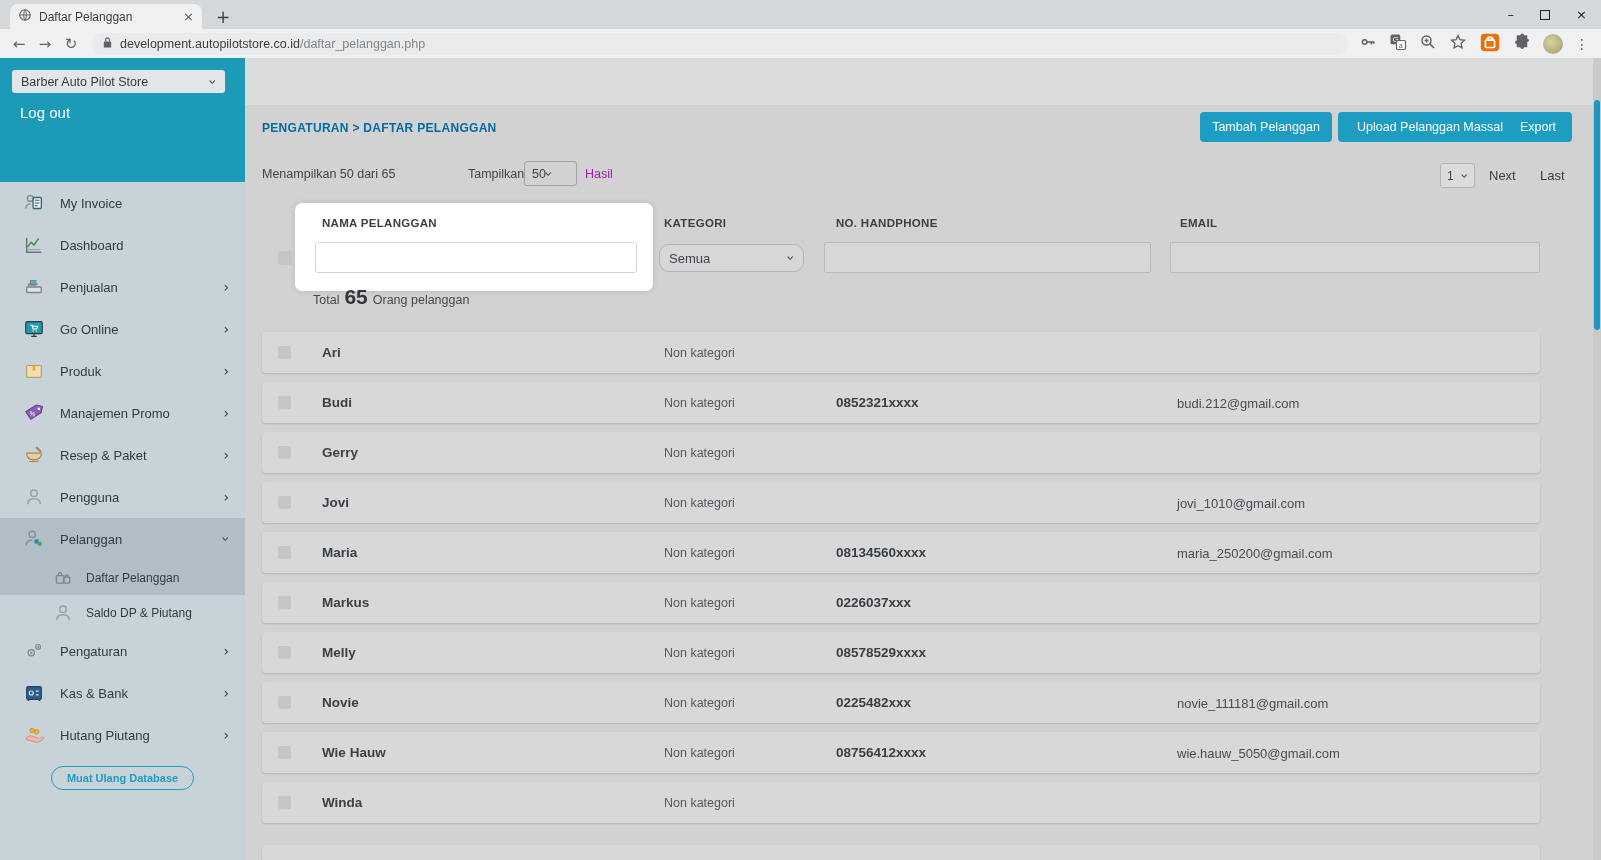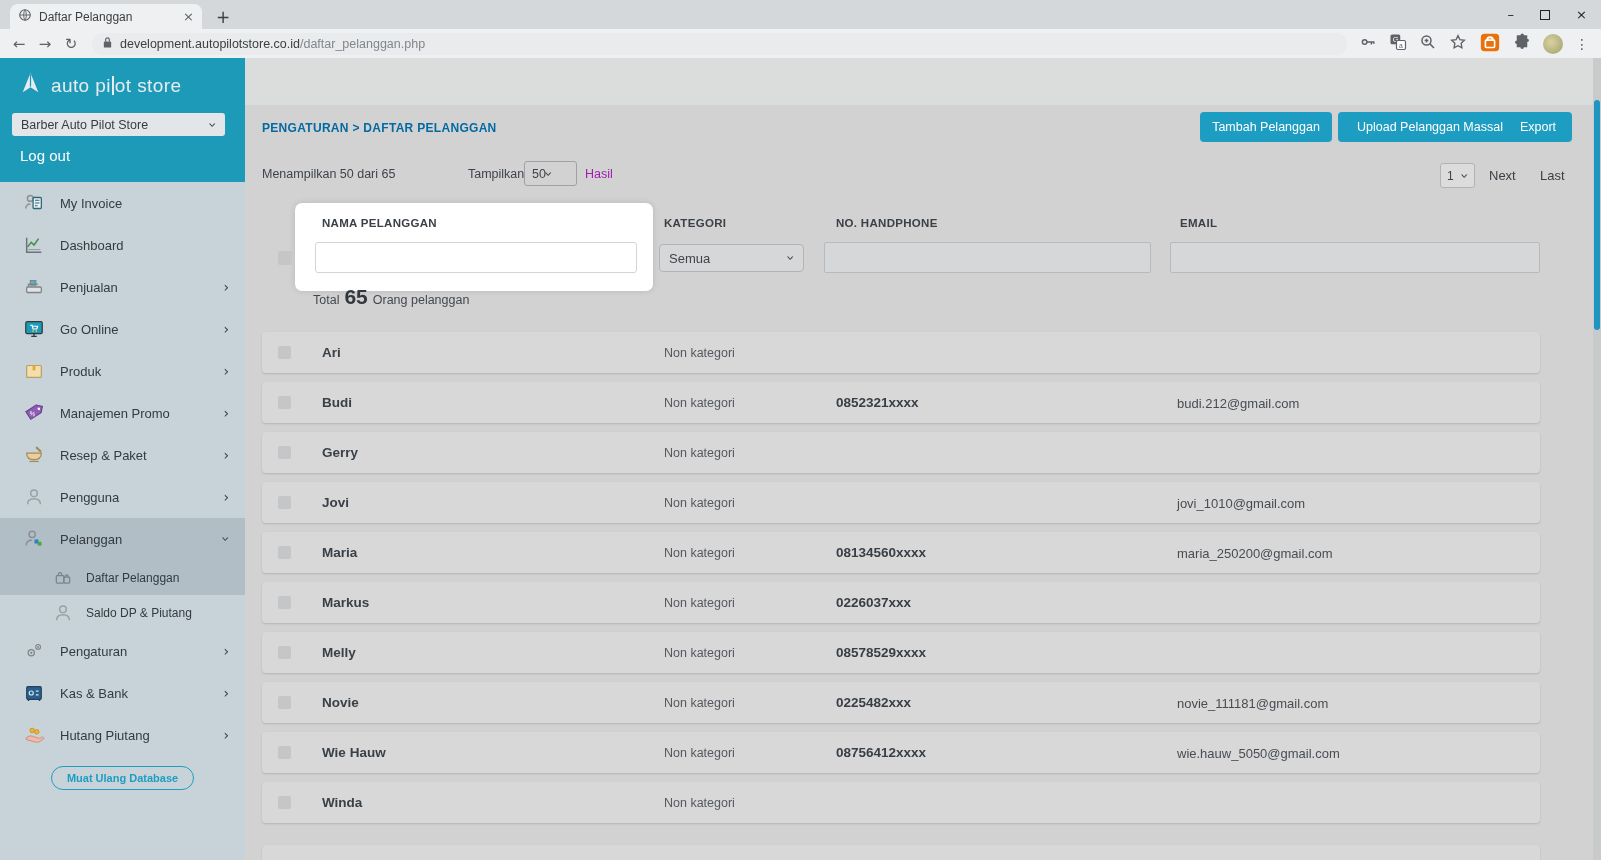--- a/index.html
+++ b/index.html
@@ -91,21 +91,21 @@
   .colhead{position:absolute;top:217px;font-size:11.5px;font-weight:bold;color:#3b4046;letter-spacing:.3px;}
   .ch-nama{left:322px;}
   .ch-kategori{left:664px;}
   .ch-phone{left:836px;}
   .ch-email{left:1180px;}
   .filter-cb{position:absolute;left:278px;top:251px;width:14px;height:14px;background:#c4c6c8;border-radius:2px;}
   .nama-input{position:absolute;left:315px;top:242px;width:322px;height:31px;background:#fff;
         border:1px solid #d4d4d4;border-radius:3px;padding:0 8px;font-size:13px;color:#333;
         font-family:"Liberation Sans",sans-serif;outline:none;}
   .kat-select{position:absolute;left:659px;top:244px;width:145px;height:28px;background:#d6d7d8;
-        border:1px solid #b3b4b6;border-radius:4px;display:flex;align-items:center;
+        border:1px solid #b3b4b6;border-radius:10px;display:flex;align-items:center;
         justify-content:space-between;padding:0 9px;font-size:13px;color:#3f444a;}
   .phone-input{position:absolute;left:824px;top:242px;width:327px;height:31px;background:#d6d7d8;
         border:1px solid #b9babc;border-radius:2px;padding:0 8px;font-size:13px;color:#333;
         font-family:"Liberation Sans",sans-serif;outline:none;}
   .email-input{position:absolute;left:1170px;top:242px;width:370px;height:31px;background:#d6d7d8;
         border:1px solid #b9babc;border-radius:2px;padding:0 8px;font-size:13px;color:#333;
         font-family:"Liberation Sans",sans-serif;outline:none;}
   .total-line{position:absolute;left:313px;top:285px;display:flex;align-items:baseline;gap:5px;color:#44494e;}
   .total-prefix,.total-suffix{font-size:12.5px;}
   .total-count{font-size:21px;font-weight:bold;color:#32373c;}
@@ -185,29 +185,20 @@
     <span><svg width="18" height="18" viewBox="0 0 24 24">
           <path d="M10 3a2.3 2.3 0 014.6 0H19v4.5a2.3 2.3 0 010 4.6V19h-4.5a2.3 2.3 0 01-4.6 0H5v-4.5a2.3 2.3 0 010-4.6V3z" fill="#5f6368"></path>
         </svg></span>
     <span class="avatar"></span>
     <span class="dots uni">⋮</span>
   </div>
 </div>
 
 <div class="sidebar">
   <div class="sb-head">
-    <div class="logo">
-      <span>
-        <svg width="25" height="25" viewBox="0 0 24 24">
-            <path d="M12 2L4.5 20.5 12 15.5l7.5 5z" fill="#e7edef"></path>
-            <path d="M12 3v12" stroke="#1d9ab8" stroke-width="1.2"></path>
-          </svg>
-      </span>
-      <span><span>auto pi</span><span class="logo-bar"></span><span>ot store</span></span>
-    </div>
     <div class="store-select">
       <span>Barber Auto Pilot Store</span>
       <span class="chev down uni">›</span>
     </div>
     <div class="logout">Log out</div>
   </div>
   <nav class="menu" id="sidebar-menu">
       <div class="menu-item">
         <span class="mi-icon">
           <svg width="22" height="22" viewBox="0 0 24 24">

